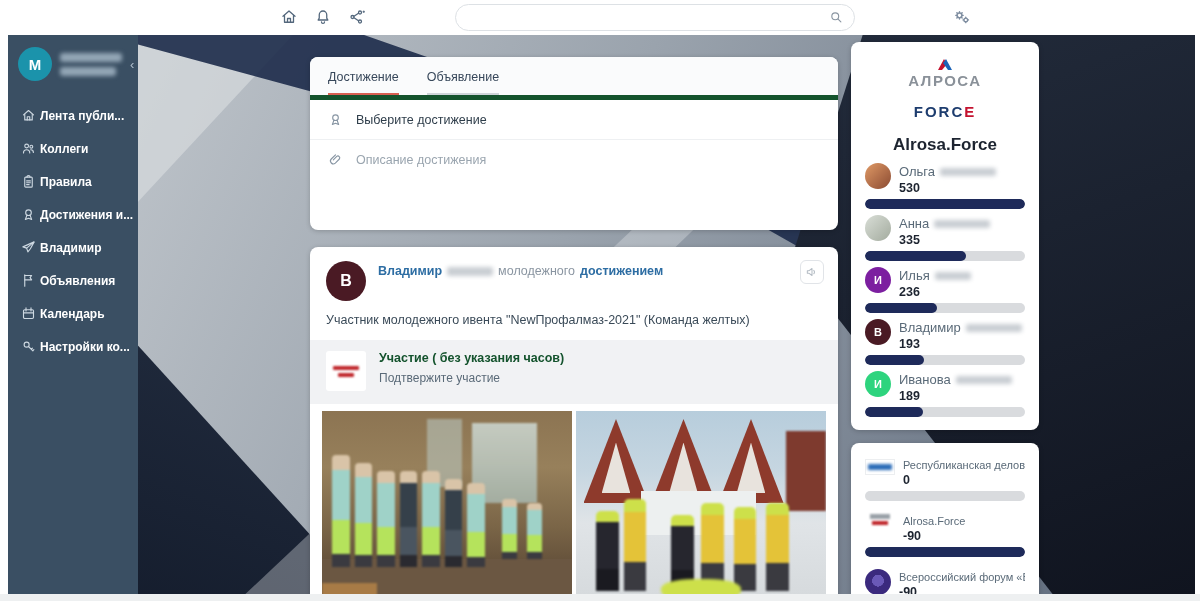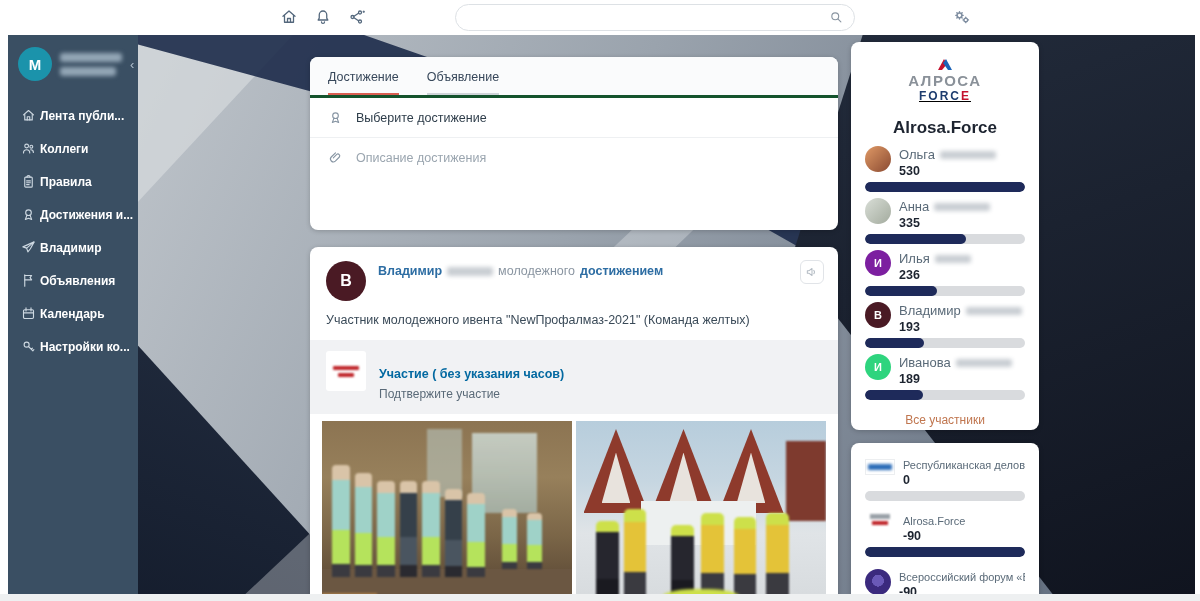--- a/index.html
+++ b/index.html
@@ -38,21 +38,21 @@
   .nav { margin-top:2px; }
   .nav-item { display:flex; align-items:center; gap:4px; padding:9px 6px 9px 13px; font-size:12px; font-weight:bold; color:#fff; cursor:pointer; white-space:nowrap; }
   .nav-item .nicon { width:15px; height:15px; flex:none; color:#cdd8e1; }
   .nav-item .nicon svg { width:15px; height:15px; display:block; }
 
   
   .card { background:#fff; border-radius:8px; box-shadow:0 1px 5px rgba(0,0,0,.2); }
 
   
   .composer { position:absolute; left:302px; top:22px; width:528px; height:173px; z-index:2; overflow:hidden; }
-  .composer-tabs { display:flex; gap:28px; padding:13px 18px 0; background:#fafbfc; border-bottom:3px solid #14532d; }
+  .composer-tabs { display:flex; gap:28px; padding:13px 18px 0; background:#fafbfc; border-bottom:5px solid #14532d; }
   .tab { font-size:12.5px; color:#37475a; padding-bottom:9px; cursor:pointer; border-bottom:2px solid transparent; }
   .tab.active { border-bottom-color:#d95f52; }
   .tab.inactive { border-bottom-color:#cfd4d9; }
   .composer-row { display:flex; align-items:center; gap:13px; padding:12px 18px; font-size:12.5px; cursor:pointer; }
   .composer-row .cicon { width:15px; height:15px; color:#8795a3; flex:none; }
   .composer-row .cicon svg { width:15px; height:15px; display:block; }
   .row-select { color:#2e3d4a; border-bottom:1px solid #eef0f2; }
   .row-desc { color:#9aa5af; }
 
   
@@ -64,21 +64,21 @@
   .action-text { color:#8a95a1; }
   .inline-redact { display:inline-block; width:46px; height:9px; border-radius:2px; background:#c9ced3; filter:blur(2px); }
   .post-line2 { font-size:10.5px; color:#9aa5af; margin-top:5px; }
   .megaphone-btn { position:absolute; right:14px; top:13px; width:24px; height:24px; border:1px solid #e1e4e8; border-radius:6px; color:#b4bcc4; display:flex; align-items:center; justify-content:center; cursor:pointer; }
   .megaphone-btn svg { width:14px; height:14px; display:block; }
   .post-body { padding:6px 16px 13px; font-size:12.5px; color:#3a4a58; }
   .ach-strip { background:#f1f2f4; padding:11px 16px 13px; display:flex; gap:13px; align-items:flex-start; }
   .ach-thumb { width:40px; height:40px; background:#fff; border-radius:3px; flex:none; display:flex; flex-direction:column; align-items:center; justify-content:center; gap:3px; }
   .ach-thumb .rline { height:4px; border-radius:1px; background:#c0262b; filter:blur(1px); }
   .ach-thumb .rl1 { width:26px; } .ach-thumb .rl2 { width:16px; }
-  .ach-title { font-size:12.5px; font-weight:bold; color:#0369a1; margin-top:16px; }
+  .ach-title { font-size:12.5px; font-weight:bold; color:#14532d; margin-top:0; }
   .ach-sub { font-size:12px; color:#5a6a78; margin-top:6px; }
   .photos { display:flex; gap:4px; padding:7px 12px 0; }
   .photo { flex:1; height:200px; position:relative; overflow:hidden; cursor:pointer; }
 
   
   .photo-left { background:linear-gradient(180deg,#8c7452 0%,#97805b 28%,#7a6547 58%,#5e4b37 82%,#534231 100%); }
   .pl-window { position:absolute; right:14%; top:6%; width:26%; height:40%; background:linear-gradient(180deg,#cfdad4,#a9b8af); opacity:.85; filter:blur(1px); }
   .pl-window2 { position:absolute; right:44%; top:4%; width:14%; height:34%; background:#b8c5bd; opacity:.6; filter:blur(1px); }
   .pl-floor { position:absolute; left:0; bottom:0; width:100%; height:26%; background:#6b5742; }
   .pl-desk { position:absolute; left:0; bottom:0; width:22%; height:14%; background:#a87b46; filter:blur(1px); }
@@ -99,21 +99,21 @@
   .yfig.coat { background:linear-gradient(180deg,#cde04a 0 14%,#26262e 14% 72%,#1a1a20 72% 100%); }
   .y1{left:8%; height:40%;} .y2{left:19%; height:46%;} .y3{left:38%; height:38%;} .y4{left:50%; height:44%;}
   .y5{left:63%; height:42%;} .y6{left:76%; height:44%;}
   .ysplit { position:absolute; bottom:4%; left:34%; width:32%; height:12%; background:#cde04a; border-radius:40% 40% 50% 50%; filter:blur(1.5px); }
 
   
   .lb-card { position:absolute; left:843px; top:7px; width:188px; height:388px; z-index:2; padding:12px 14px; overflow:hidden; }
   .lb-logo { text-align:center; }
   .lb-logo svg { display:block; margin:2px auto 0; }
   .lb-brand { font-size:15px; font-weight:bold; letter-spacing:1.5px; color:#8a9199; }
-  .lb-force { font-size:12px; font-weight:bold; letter-spacing:2px; margin-top:0;text-decoration:underline; }
+  .lb-force { font-size:15px; font-weight:bold; letter-spacing:2px; margin-top:14px; }
   .force-blue { color:#1d3c6e; } .force-red { color:#c4122f; }
   .lb-title { text-align:center; font-size:17px; color:#1d2430; margin:15px 0 8px; }
   .p-row { margin-top:6px; }
   .p-head { display:flex; align-items:flex-start; gap:8px; }
   .p-avatar { width:26px; height:26px; border-radius:50%; color:#fff; font-size:11px; font-weight:bold; display:flex; align-items:center; justify-content:center; flex:none; }
   .p-texts { flex:1; min-width:0; }
   .p-nameline { display:flex; align-items:center; gap:5px; font-size:13px; color:#5a6a78; margin-top:1px; }
   .p-redact { height:8px; border-radius:2px; background:#c9ced3; filter:blur(2px); width:56px; }
   .p-row:nth-of-type(1) .p-redact{width:48px;} .p-row:nth-of-type(4) .p-redact{width:36px;}
   .p-score { font-size:12.5px; font-weight:bold; color:#1d2430; margin-top:2px; }

